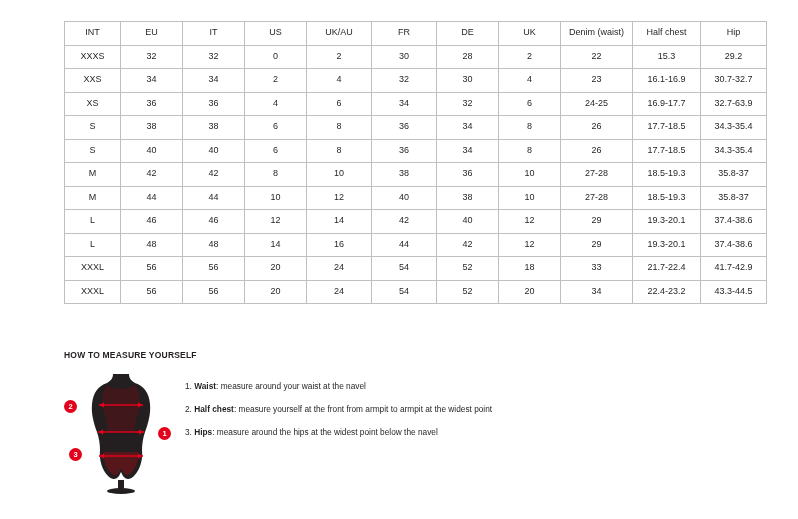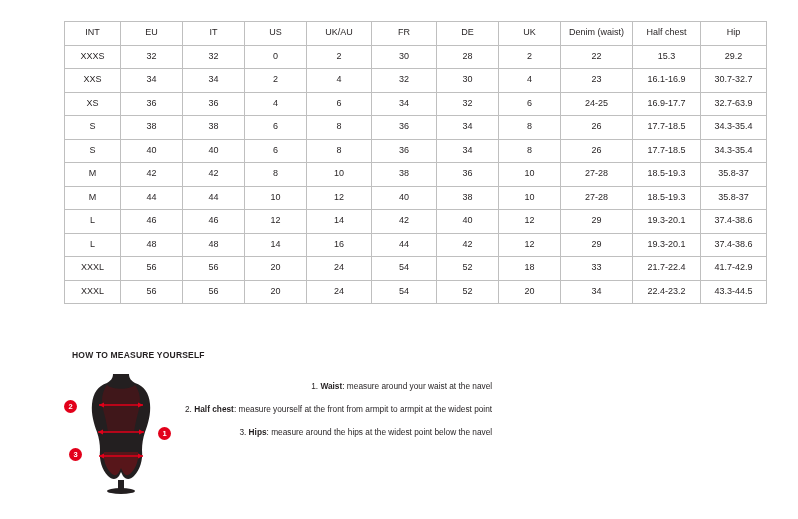--- a/index.html
+++ b/index.html
@@ -66,42 +66,41 @@
     position: absolute;
     left: 64px;
     top: 350px;
     width: 680px;
   }
   .measure-title {
     font-size: 8.5px;
     font-weight: bold;
     letter-spacing: 0.2px;
     color: #231f20;
-    margin: 0 0 12px 8px;
+    margin: 0 0 12px 0;
   }
   .measure-body {
     position: relative;
     display: flex;
     align-items: flex-start;
   }
   .figure-col {
     width: 115px;
     position: relative;
     height: 125px;
   }
   .text-col {
     padding-left: 6px;
     padding-top: 10px;
   }
   .measure-line {
     font-size: 8.3px;
     color: #231f20;
     margin-bottom: 13px;
     line-height: 1.2;
-    text-align: right;
   }
   .measure-line b { font-weight: bold; }
 
   
   .mannequin {
     position: absolute;
     left: 18px;
     top: 0px;
     width: 78px;
     height: 122px;

